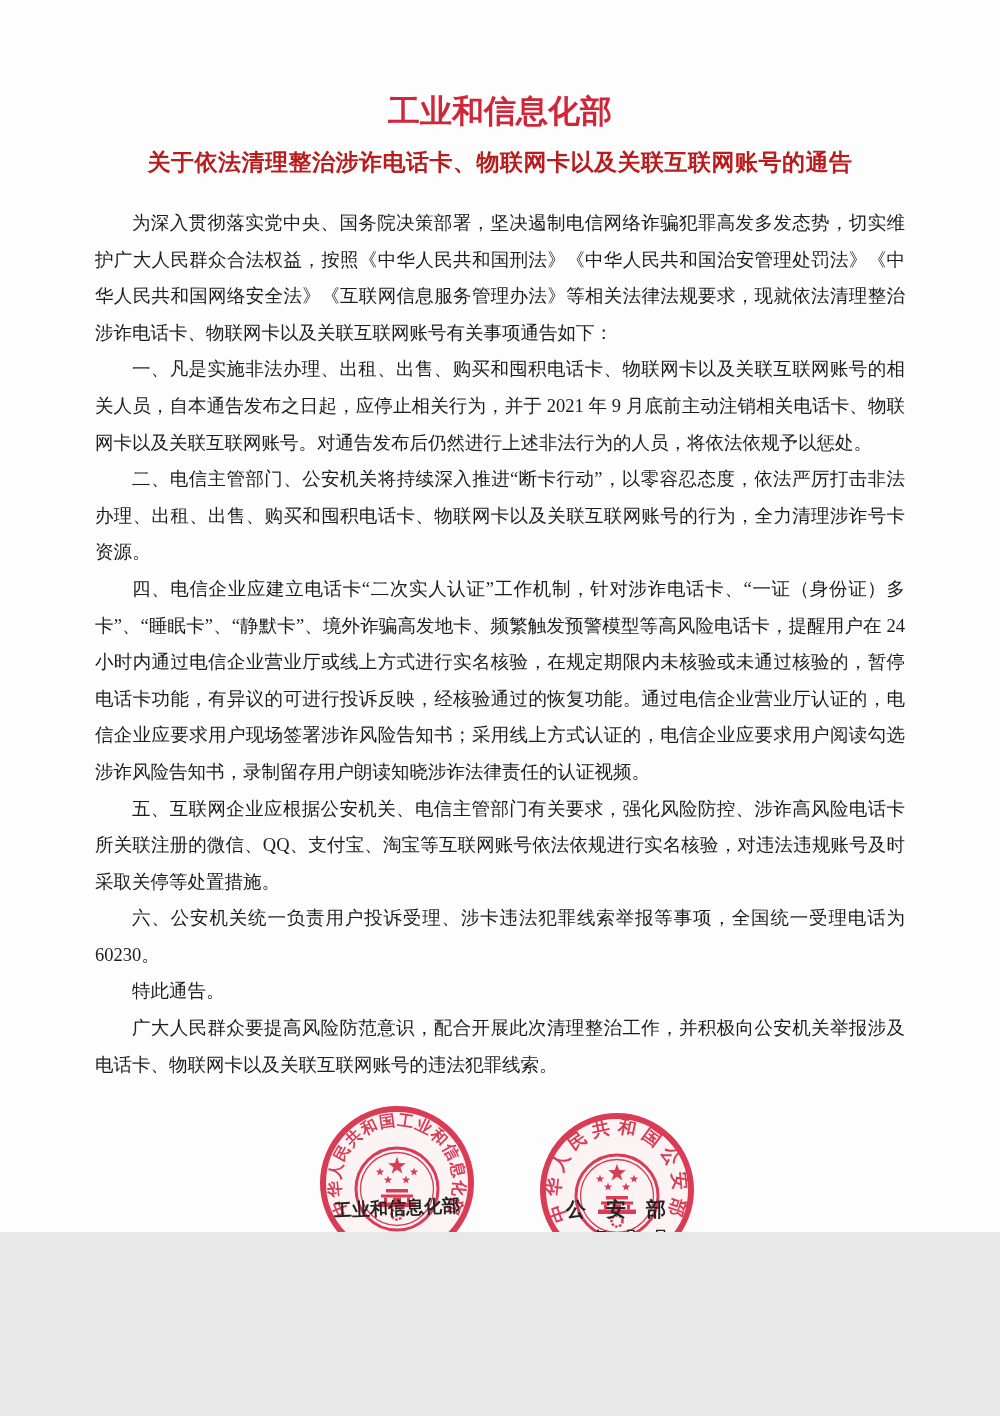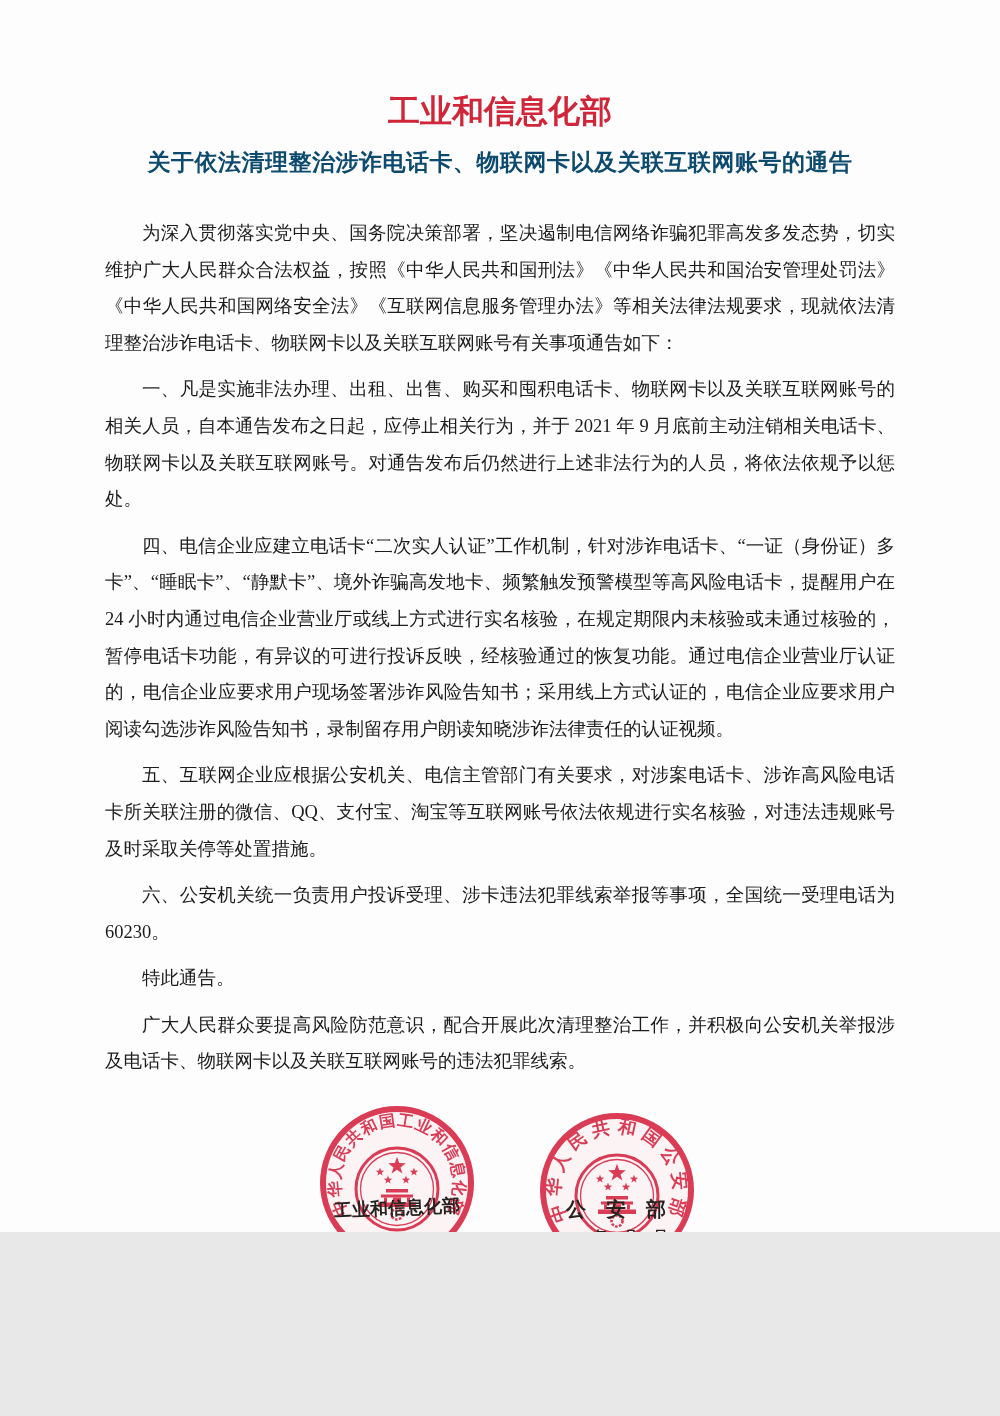--- a/index.html
+++ b/index.html
@@ -13,29 +13,29 @@
   }
   .header-row {
     position:absolute; top:92px; left:0; width:1000px;
     display:flex; justify-content:center; align-items:baseline; gap:74px;
     color:#d02639; font-weight:bold; font-size:32px; line-height:38px;
     white-space:nowrap;
   }
   .ministry-right { letter-spacing:2em; margin-right:-2em; }
   .doc-title {
     position:absolute; top:147px; left:0; width:1000px;
-    text-align:center; font-size:23px; font-weight:bold; color:#0c4a6e;
+    text-align:center; font-size:23px; font-weight:bold; color:#b91c1c;
     letter-spacing:0.5px;
   }
   .body-text {
     position:absolute; top:205px; left:95px; width:810px;
     font-size:18.5px; line-height:36.6px; color:#1c1c1c;
     text-align:justify;
   }
-  .body-text p { margin:10px; text-indent:2em; }
+  .body-text p { margin:0; text-indent:2em; }
   .seal { position:absolute; width:160px; height:160px; }
   .seal-left  { left:317px; top:1103px; }
   .seal-right { left:537px; top:1110px; }
   .ring-text-long  { font-size:16px; letter-spacing:1.2px; font-weight:bold; }
   .ring-text-short { font-size:18px; letter-spacing:6px;  font-weight:bold; }
   .seal-overlay {
     position:absolute; color:#26221f; font-weight:600;
     white-space:nowrap; text-align:center;
   }
   .overlay-miit {
@@ -57,22 +57,23 @@
 
   <div class="header-row">
     <span class="ministry-left">工业和信息化部</span>
   </div>
 
   <div class="doc-title">关于依法清理整治涉诈电话卡、物联网卡以及关联互联网账号的通告</div>
 
   <div class="body-text">
     <p>为深入贯彻落实党中央、国务院决策部署，坚决遏制电信网络诈骗犯罪高发多发态势，切实维护广大人民群众合法权益，按照《中华人民共和国刑法》《中华人民共和国治安管理处罚法》《中华人民共和国网络安全法》《互联网信息服务管理办法》等相关法律法规要求，现就依法清理整治涉诈电话卡、物联网卡以及关联互联网账号有关事项通告如下：</p>
     <p>一、凡是实施非法办理、出租、出售、购买和囤积电话卡、物联网卡以及关联互联网账号的相关人员，自本通告发布之日起，应停止相关行为，并于 2021 年 9 月底前主动注销相关电话卡、物联网卡以及关联互联网账号。对通告发布后仍然进行上述非法行为的人员，将依法依规予以惩处。</p>
+    <p>二、电信主管部门、公安机关将持续深入推进“断卡行动”，以零容忍态度，依法严厉打击非法办理、出租、出售、购买和囤积电话卡、物联网卡以及关联互联网账号的行为，全力清理涉诈号卡资源。</p>
     <p>四、电信企业应建立电话卡“二次实人认证”工作机制，针对涉诈电话卡、“一证（身份证）多卡”、“睡眠卡”、“静默卡”、境外诈骗高发地卡、频繁触发预警模型等高风险电话卡，提醒用户在 24 小时内通过电信企业营业厅或线上方式进行实名核验，在规定期限内未核验或未通过核验的，暂停电话卡功能，有异议的可进行投诉反映，经核验通过的恢复功能。通过电信企业营业厅认证的，电信企业应要求用户现场签署涉诈风险告知书；采用线上方式认证的，电信企业应要求用户阅读勾选涉诈风险告知书，录制留存用户朗读知晓涉诈法律责任的认证视频。</p>
-    <p>五、互联网企业应根据公安机关、电信主管部门有关要求，对涉案电话卡、涉诈高风险电话卡所关联注册的微信、QQ、支付宝、淘宝等互联网账号依法依规进行实名核验，对违法违规账号及时采取关停等处置措施。</p>
+    <p>五、互联网企业应根据公安机关、电信主管部门有关要求，强化风险防控、涉诈高风险电话卡所关联注册的微信、QQ、支付宝、淘宝等互联网账号依法依规进行实名核验，对违法违规账号及时采取关停等处置措施。</p>
     <p>六、公安机关统一负责用户投诉受理、涉卡违法犯罪线索举报等事项，全国统一受理电话为 60230。</p>
     <p>特此通告。</p>
     <p>广大人民群众要提高风险防范意识，配合开展此次清理整治工作，并积极向公安机关举报涉及电话卡、物联网卡以及关联互联网账号的违法犯罪线索。</p>
   </div>
 
   <svg class="seal seal-left" viewBox="0 0 160 160">
     <defs>
       <path id="ringPathL" d="M 29.7 106.7 A 57 57 0 1 1 130.3 106.7" fill="none"></path>
       <path id="starShape" d="M 0 -8 L 1.88 -2.59 L 7.61 -2.47 L 3.04 1.22 L 4.7 6.47 L 0 3.2 L -4.7 6.47 L -3.04 1.22 L -7.61 -2.47 L -1.88 -2.59 Z"></path>
     </defs>

